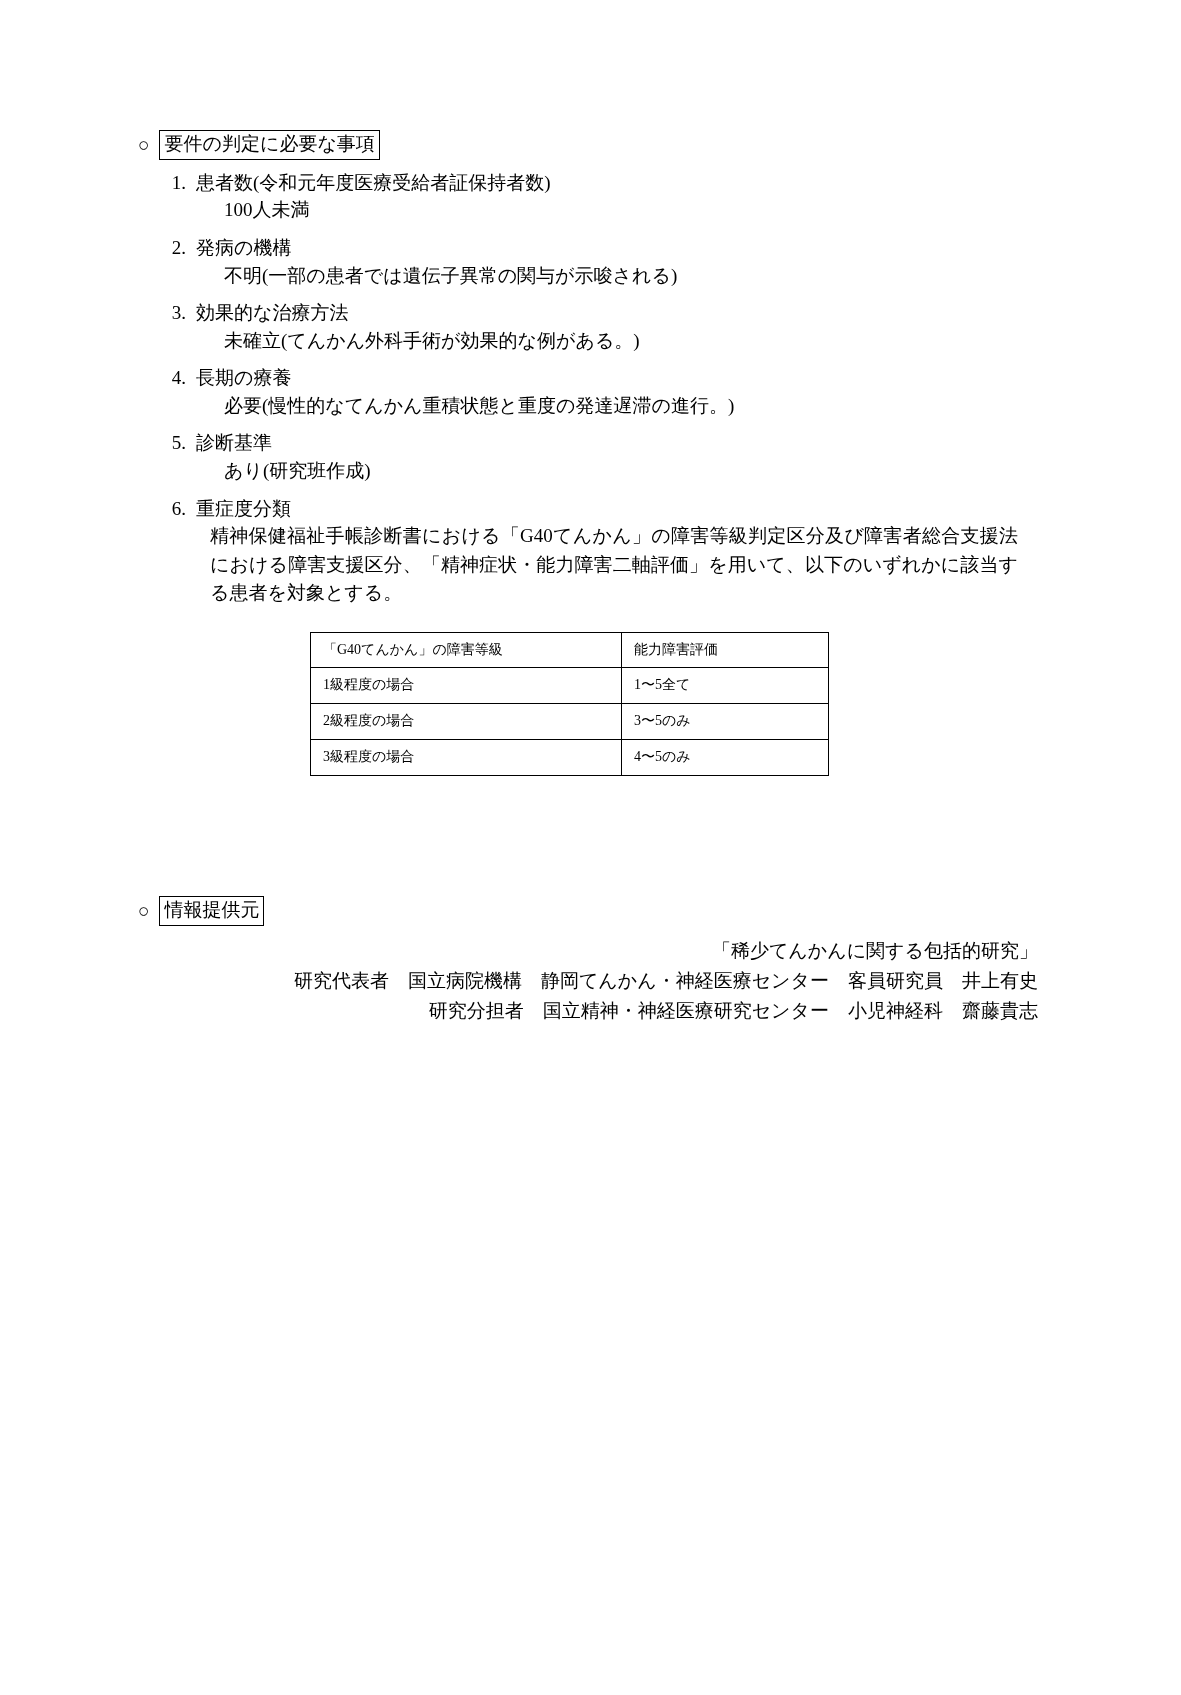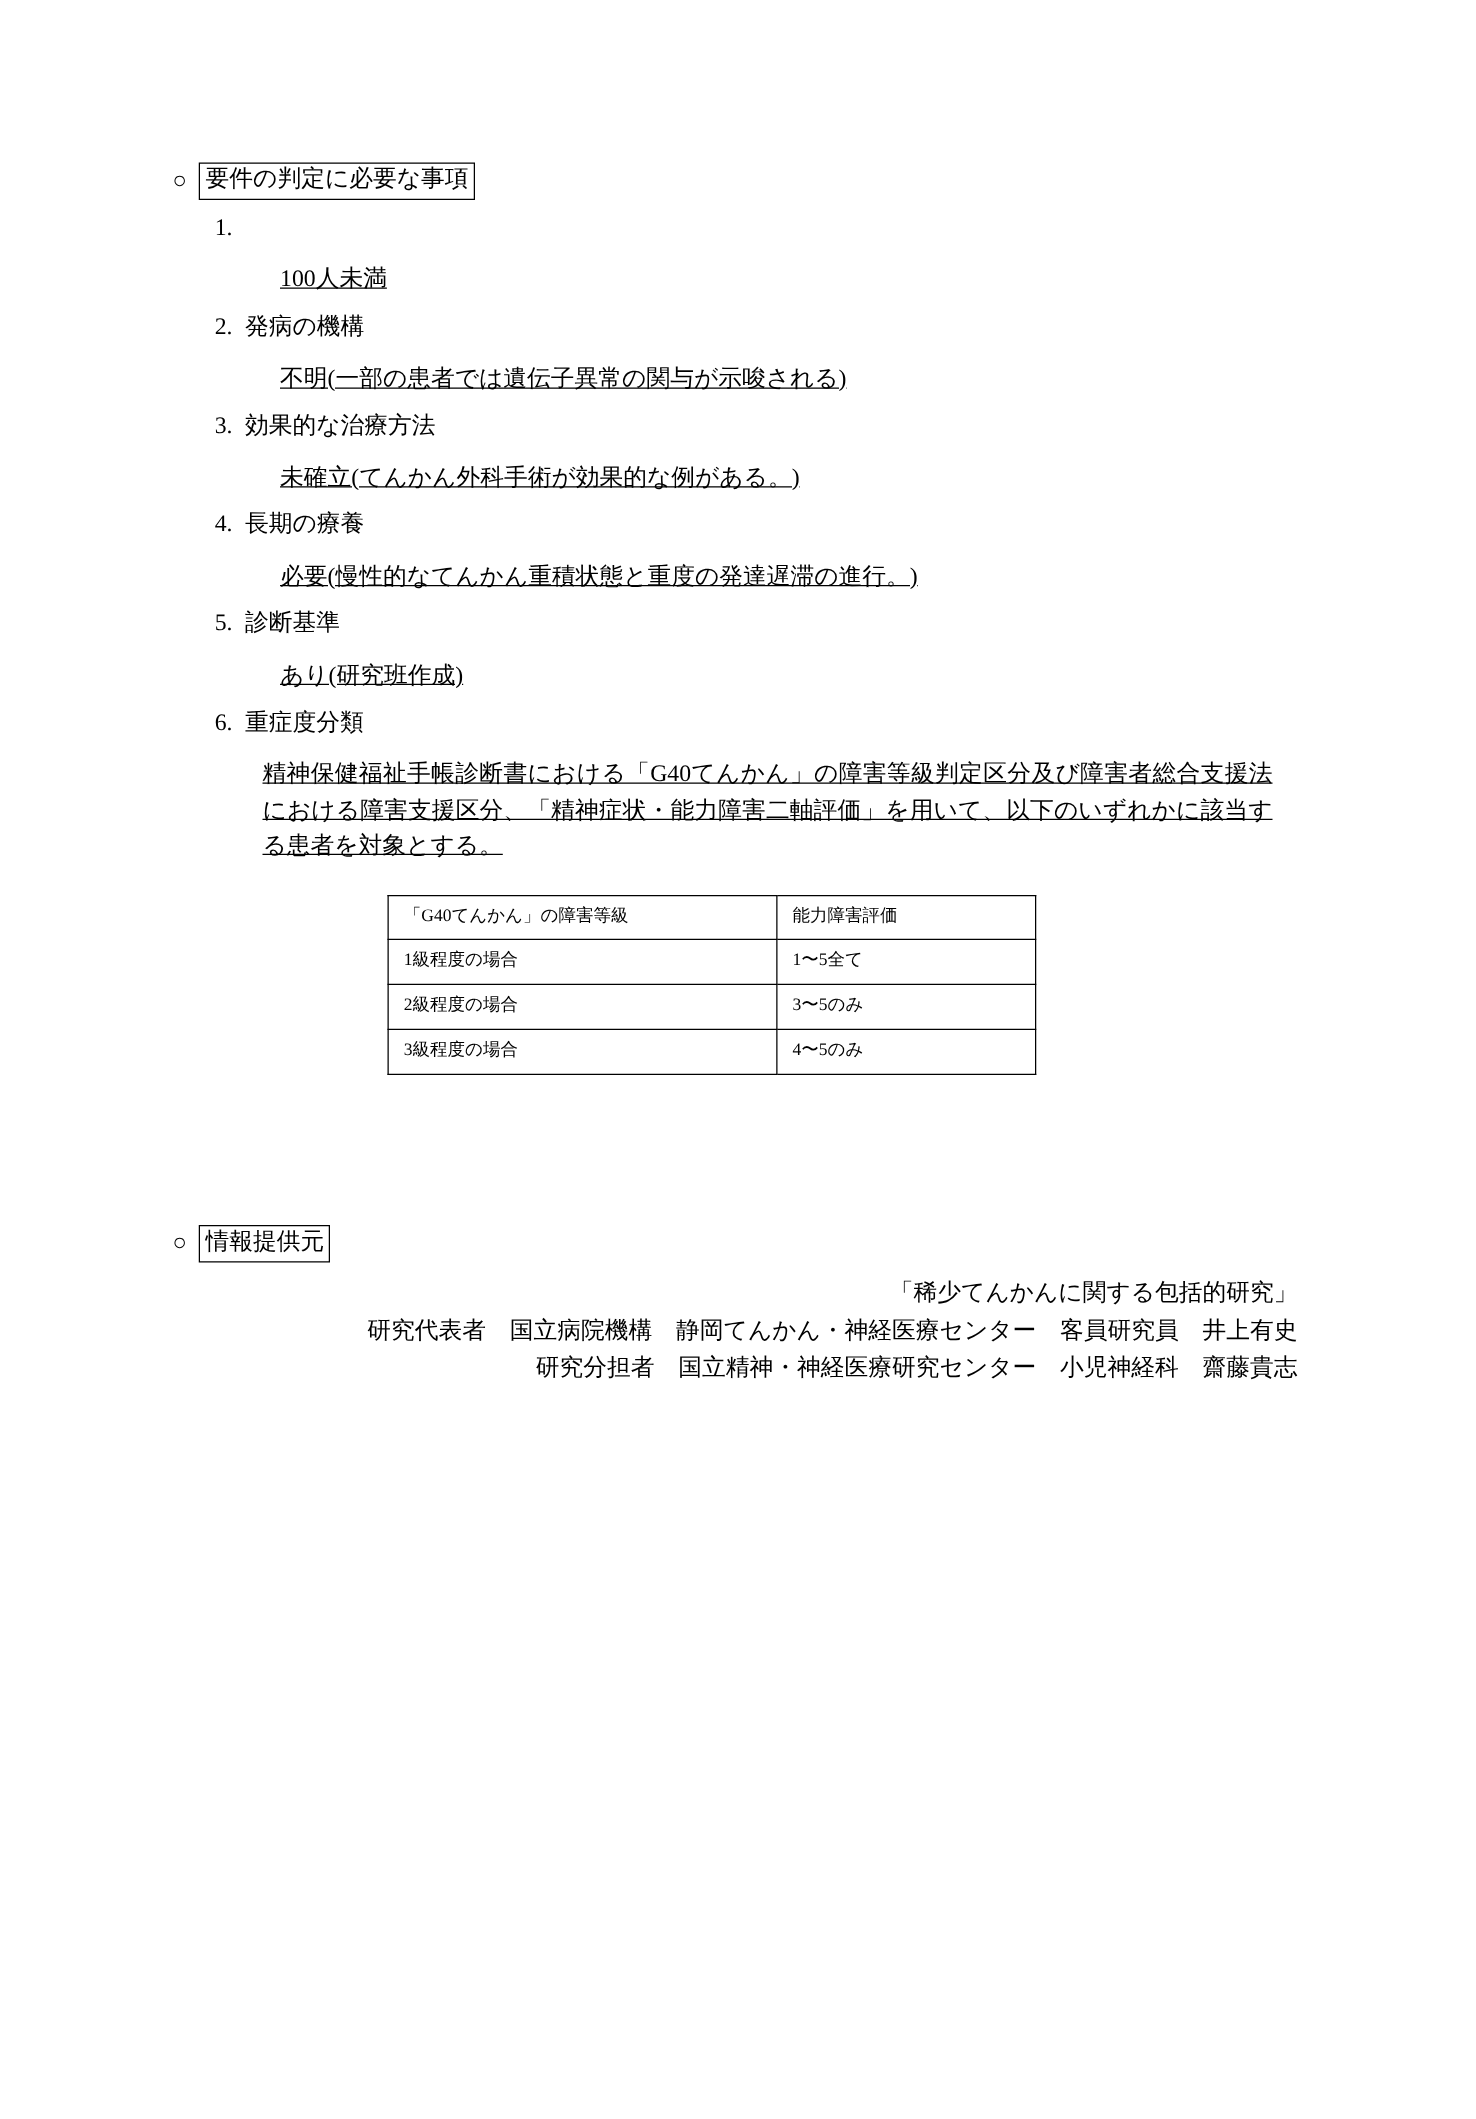--- a/index.html
+++ b/index.html
@@ -61,22 +61,21 @@
     width: 38px;
     flex: 0 0 38px;
     text-align: right;
     padding-right: 10px;
     box-sizing: border-box;
   }
   .item-body {
     font-size: 19px;
     line-height: 1.5;
     margin-left: 86px;
-    margin-top: 15px;
-    text-decoration: underline;
+    margin-top: 1px;
   }
   .item-body.wide {
     margin-left: 72px;
     margin-right: 20px;
     text-align: justify;
   }
 
   
   .grade-table {
     border-collapse: collapse;
@@ -123,20 +122,21 @@
   <div class="content">
 
     <div class="section-head">
       <span class="marker">○</span>
       <span class="boxed">要件の判定に必要な事項</span>
     </div>
 
     <div class="item">
       <div class="item-title">
         <span class="item-num">1.</span>
+        <span>患者数(令和元年度医療受給者証保持者数)</span>
       </div>
       <div class="item-body">100人未満</div>
     </div>
 
     <div class="item">
       <div class="item-title">
         <span class="item-num">2.</span>
         <span>発病の機構</span>
       </div>
       <div class="item-body">不明(一部の患者では遺伝子異常の関与が示唆される)</div>

